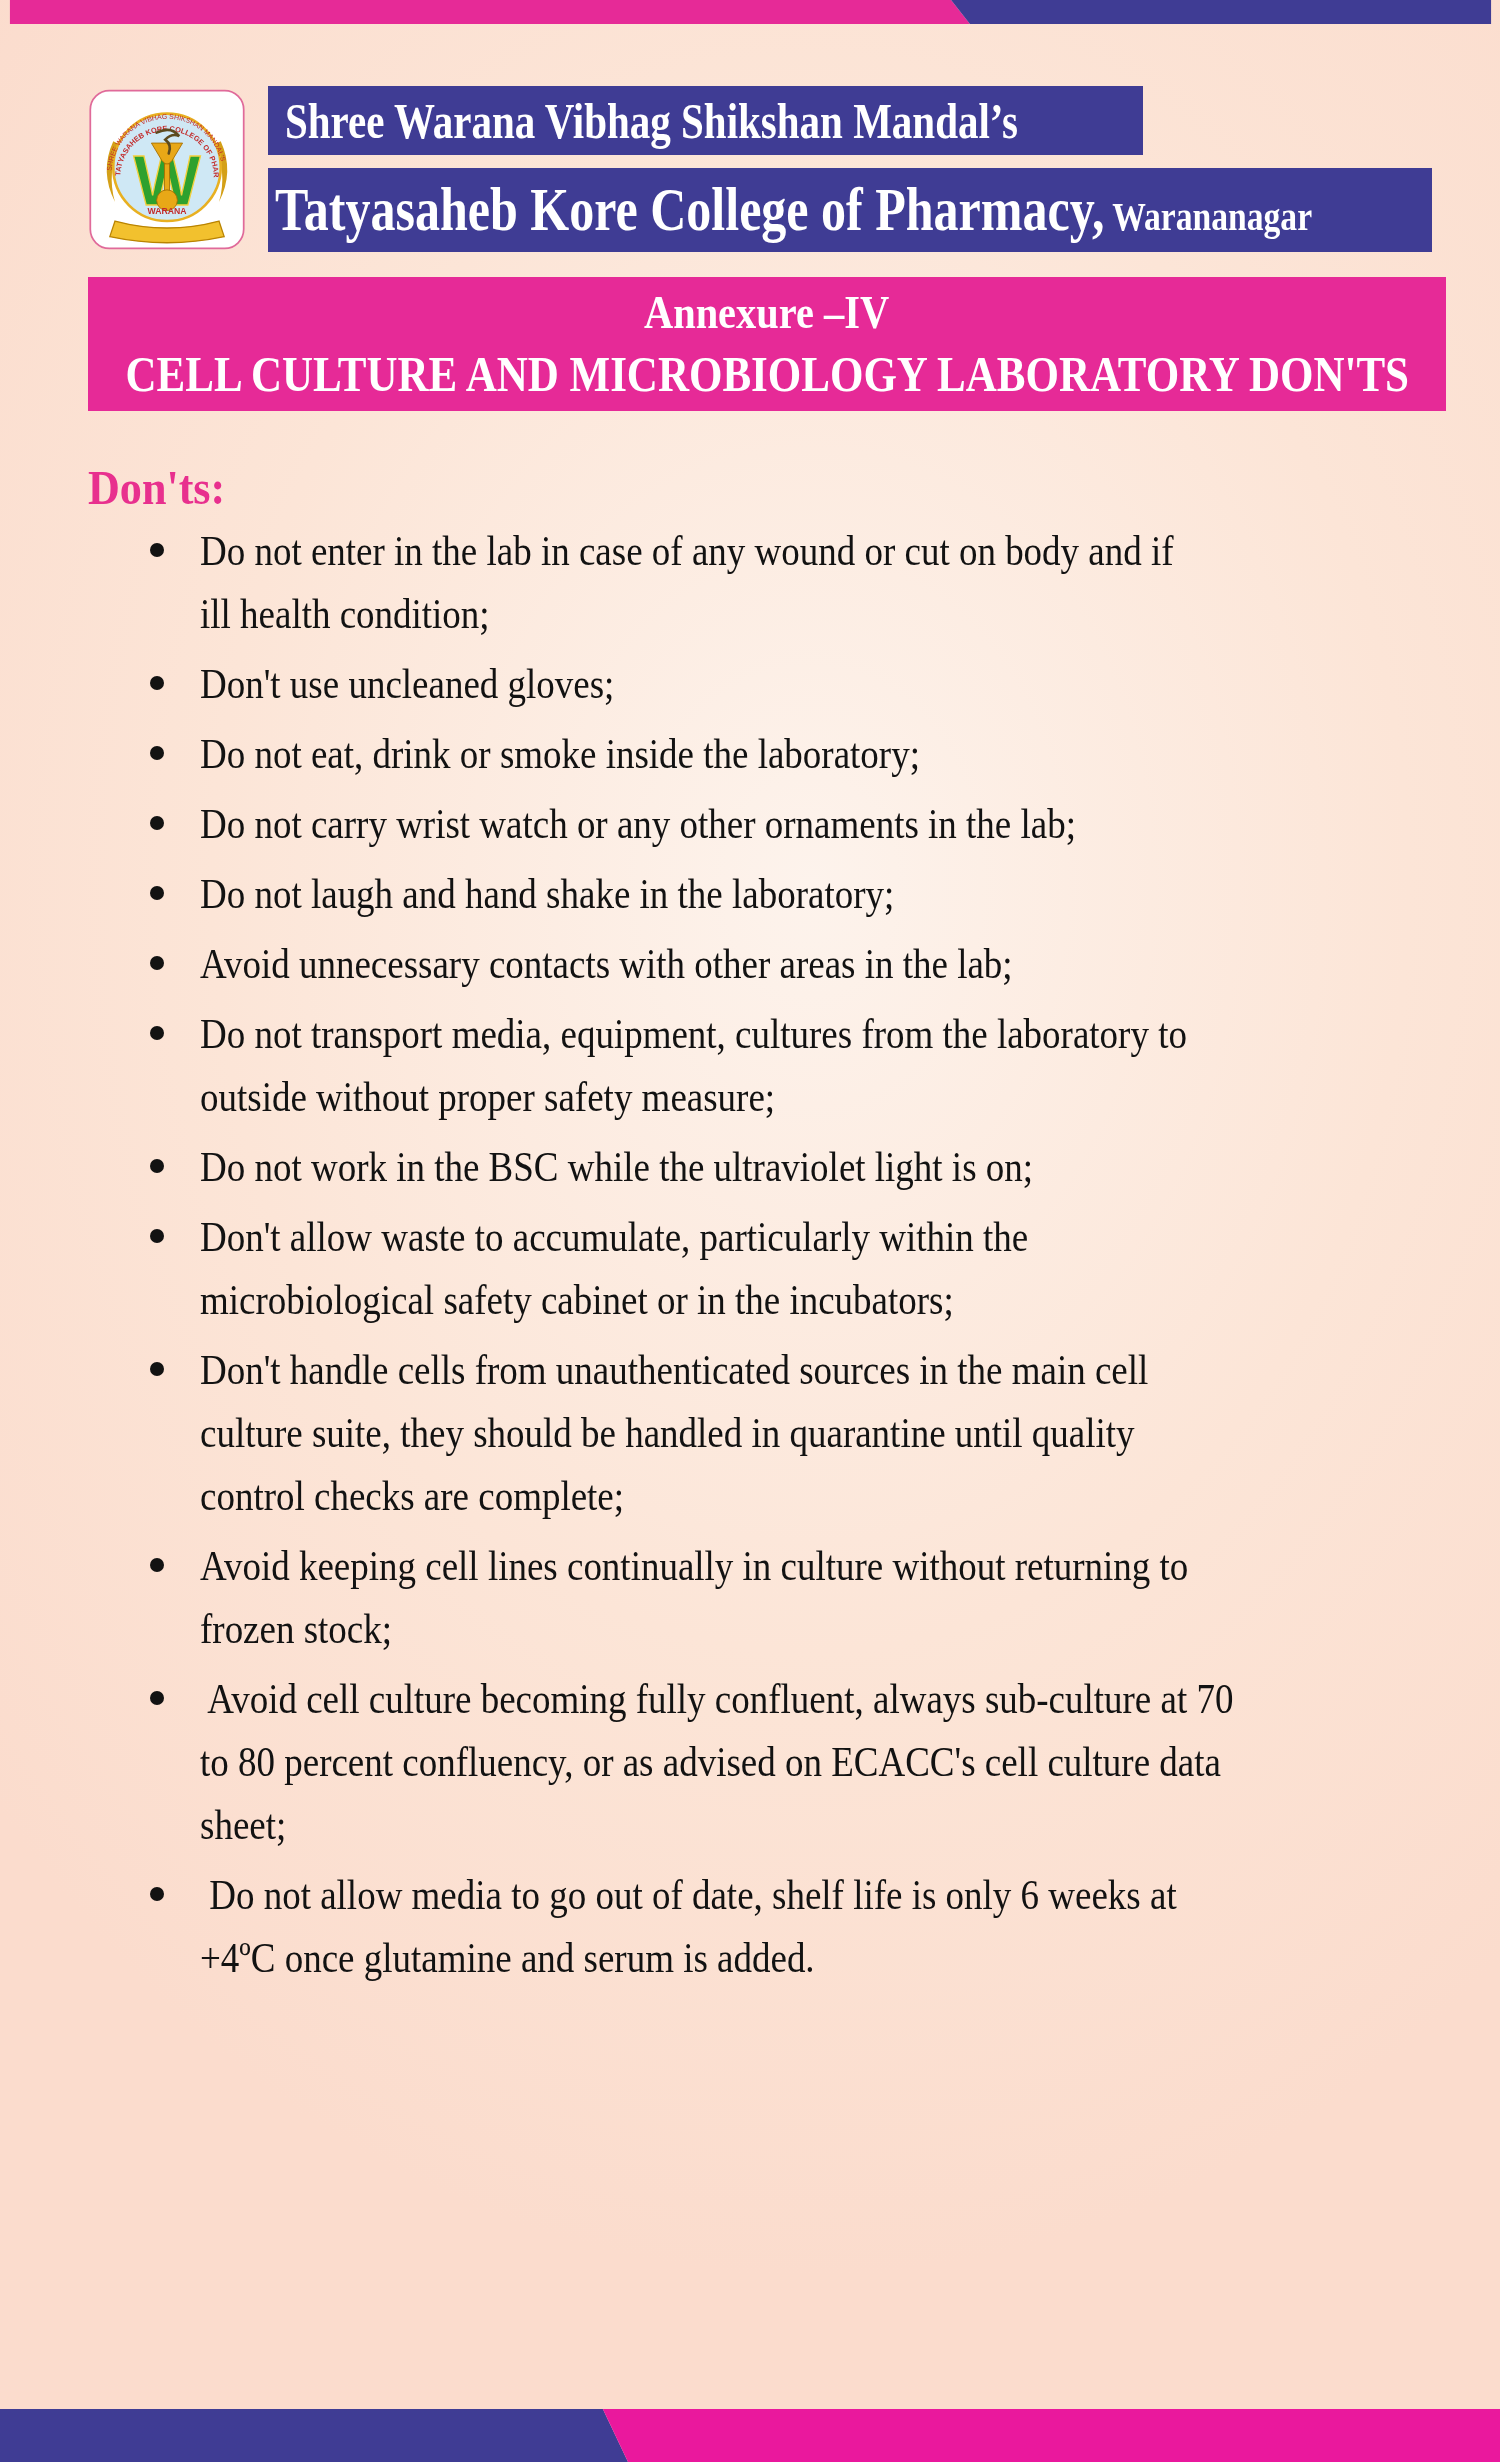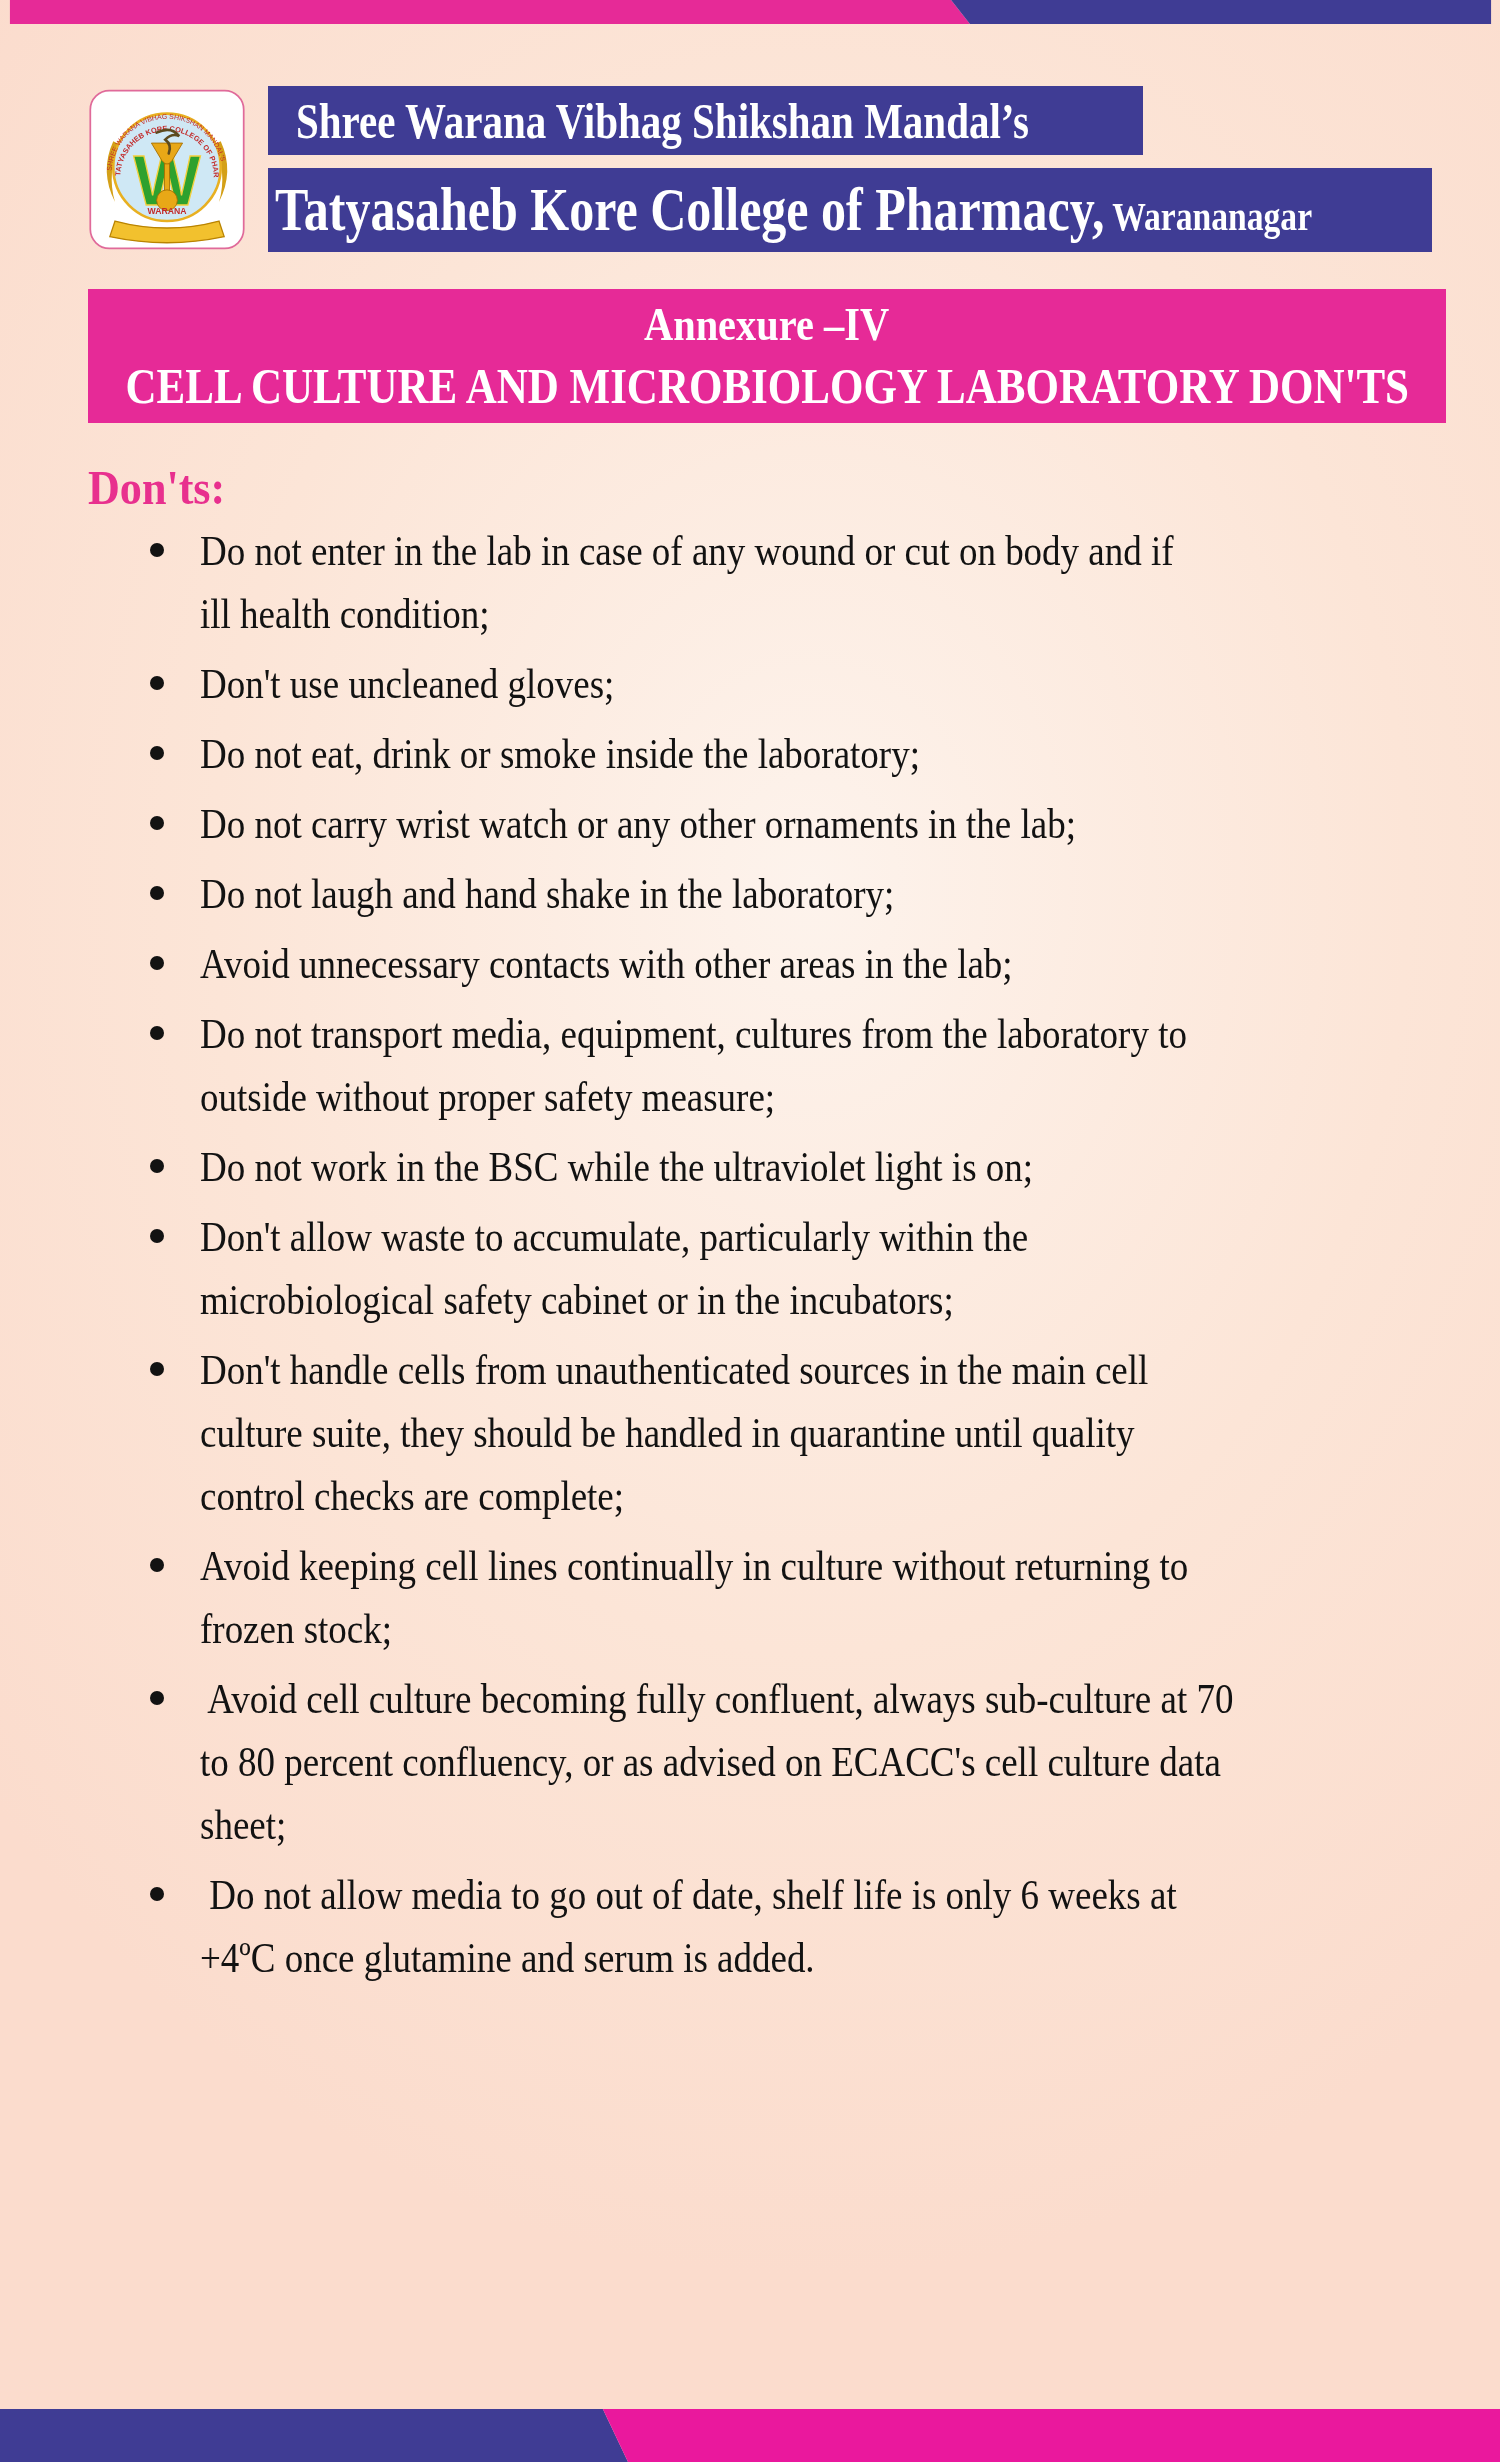--- a/index.html
+++ b/index.html
@@ -9,29 +9,29 @@
     font-family:"Liberation Serif", serif;color:#111;
   }
   svg{display:block;}
   .bar{position:absolute;left:0;width:1501px;}
   .bar.top{top:0;height:24px;}
   .bar.bottom{bottom:0;height:53px;}
 
   .logo-box{position:absolute;left:89px;top:89px;width:156px;height:161px;}
 
   .banner{position:absolute;background:var(--indigo,#3f3c94);display:flex;align-items:center;}
-  .banner1{left:268px;top:86px;width:875px;height:69px;padding-left:28px;box-sizing:border-box;}
+  .banner1{left:268px;top:86px;width:875px;height:69px;padding-left:17px;box-sizing:border-box;}
   .banner2{left:268px;top:168px;width:1164px;height:84px;padding-left:7px;box-sizing:border-box;}
   .btext{color:#fff;font-weight:bold;transform:scaleX(0.82);transform-origin:0 50%;white-space:pre;}
   .banner1 .btext{font-size:50px;}
   .banner2 .btext{font-size:61px;}
   .banner2 .btext .sub{font-size:41px;font-weight:bold;}
 
   .annex{
-    position:absolute;left:88px;top:289px;width:1358px;height:134px;
+    position:absolute;left:88px;top:277px;width:1358px;height:134px;
     background:var(--magenta,#e62a97);display:flex;flex-direction:column;
     align-items:center;justify-content:center;gap:5.2px;
   }
   .annex .l1{color:#fff;font-weight:bold;font-size:47px;transform:scaleX(0.86);white-space:pre;}
   .annex .l2{color:#fff;font-weight:bold;font-size:50px;transform:scaleX(0.86);white-space:pre;}
 
   .donts-heading{
     position:absolute;left:88px;top:459px;font-size:49px;font-weight:bold;
     color:var(--heading_pink,#e8308e);transform:scaleX(0.9);transform-origin:0 50%;white-space:pre;
   }

